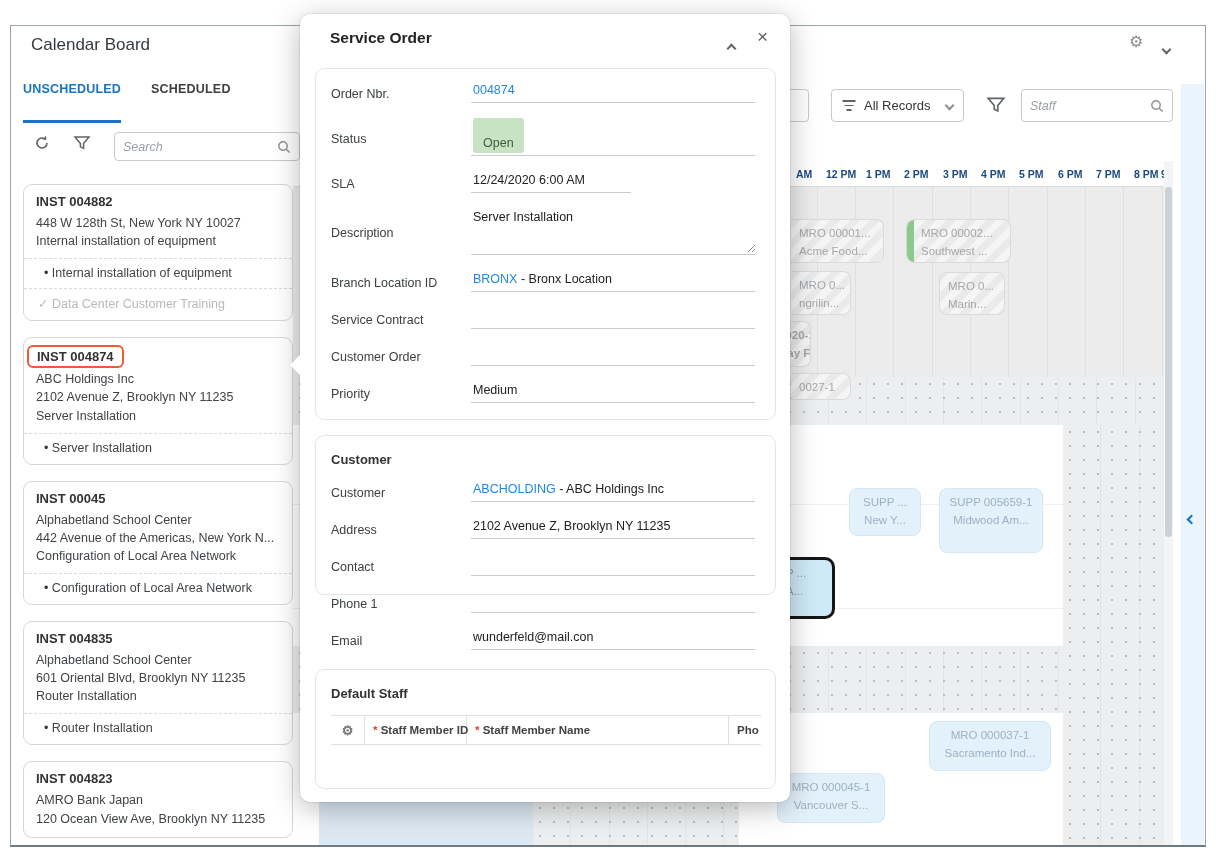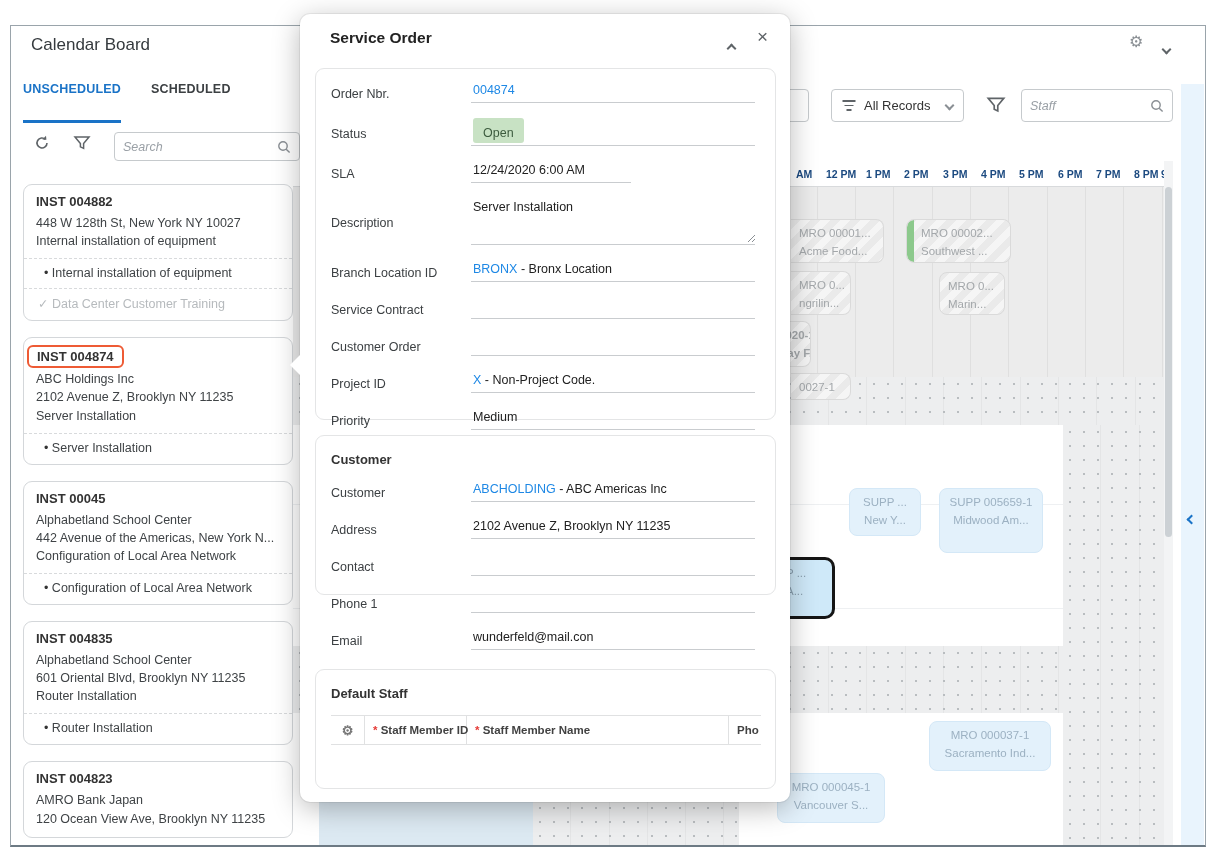--- a/index.html
+++ b/index.html
@@ -117,21 +117,21 @@
   .panel-2 { top: 421px; height: 160px; }
   .panel-3 { top: 655px; height: 120px; }
   .ptitle { font-size: 13px; font-weight: bold; color: #333; margin: 3px 0 14px; }
   .frow { display: flex; margin-bottom: 16px; align-items: center; }
   .flabel { flex: none; width: 140px; font-size: 12.5px; color: #3c4043; padding-top: 2px; }
   .fval { flex: 1; border-bottom: 1px solid #c9cccf; min-height: 21px; font-size: 12.5px; color: #212121; padding: 1px 2px 2px; position: relative; }
   .fval.short { flex: none; width: 160px; }
   .fval.area { min-height: 46px; }
   .resize-glyph { position: absolute; right: 0; bottom: 2px; width: 9px; height: 9px; }
   .link { color: #1e88e5; text-decoration: none; cursor: pointer; }
-  .badge-open { display: inline-block; background: #c8e2c4; color: #3c5b3e; font-size: 12.5px; border-radius: 3px; padding: 8px 10px 3px; margin-top: -2px; }
+  .badge-open { display: inline-block; background: #c8e2c4; color: #3c5b3e; font-size: 12.5px; border-radius: 3px; padding: 18px 10px 3px; margin-top: -2px; }
   .grid { display: flex; border-top: 1px solid #e0e1e2; border-bottom: 1px solid #e0e1e2; height: 30px; margin: 0 -6px 0 0; overflow: hidden; }
   .gcell { border-right: 1px solid #e0e1e2; display: flex; align-items: center; padding: 0 8px; font-size: 11.5px; font-weight: bold; color: #424242; white-space: nowrap; }
   .gcell .req::before { content: "* "; color: #e53935; }
   .gcell-gear { flex: none; width: 34px; justify-content: center; color: #777; font-size: 13px; cursor: pointer; }
   .gcol-id { flex: none; width: 102px; }
   .gcol-name { flex: none; width: 262px; }
   .gcol-phone { flex: 1; border-right: none; }
   svg { display: block; }
 </style>
 </head>
@@ -361,34 +361,30 @@
       </div>
       <div class="frow">
         <div class="flabel">Service Contract</div>
         <div class="fval"></div>
       </div>
       <div class="frow">
         <div class="flabel">Customer Order</div>
         <div class="fval"></div>
       </div>
       <div class="frow">
-        <div class="flabel">Project ID</div>
-        <div class="fval"><a class="link">X</a><span> - Non-Project Code.</span></div>
-      </div>
-      <div class="frow">
         <div class="flabel">Priority</div>
         <div class="fval">Medium</div>
       </div>
     </div>
 
     <div class="panel panel-2">
       <div class="ptitle">Customer</div>
       <div class="frow">
         <div class="flabel">Customer</div>
-        <div class="fval"><a class="link">ABCHOLDING</a><span> - ABC Americas Inc</span></div>
+        <div class="fval"><a class="link">ABCHOLDING</a><span> - ABC Holdings Inc</span></div>
       </div>
       <div class="frow">
         <div class="flabel">Address</div>
         <div class="fval">2102 Avenue Z, Brooklyn NY 11235</div>
       </div>
       <div class="frow">
         <div class="flabel">Contact</div>
         <div class="fval"></div>
       </div>
       <div class="frow">

